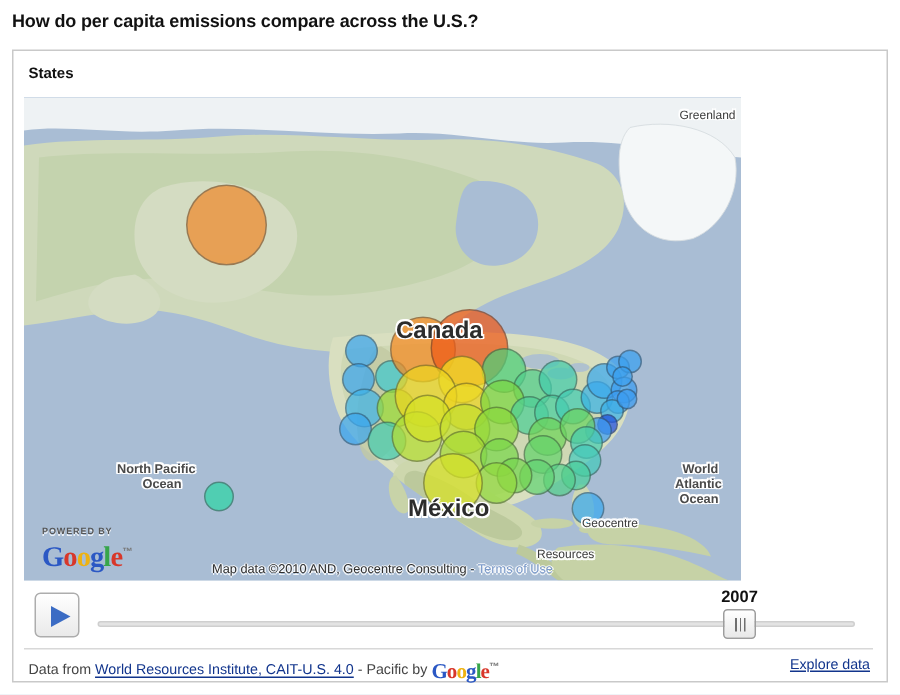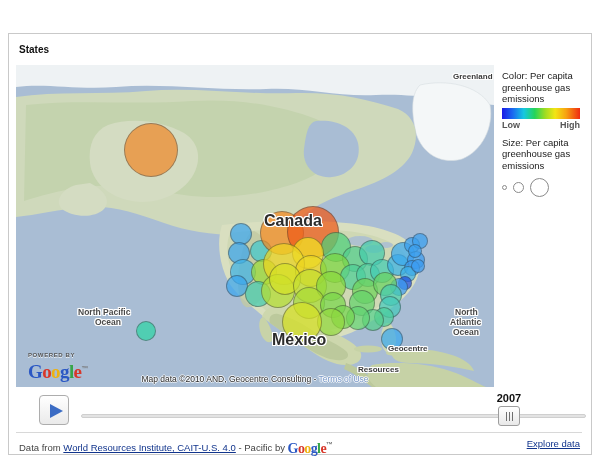--- a/index.html
+++ b/index.html
@@ -47,21 +47,21 @@
     text-align: center;
     line-height: 1.05;
     text-shadow:
       1px 0 0 #fff, -1px 0 0 #fff, 0 1px 0 #fff, 0 -1px 0 #fff,
       1px 1px 0 #fff, -1px -1px 0 #fff, 1px -1px 0 #fff, -1px 1px 0 #fff;
     white-space: nowrap;
     pointer-events: none;
   }
   .lbl-ocean { font-size: 8.5px; font-weight: bold; color: #4a4a4a; margin-top: 27px; }
   .lbl-country { font-size: 16px; font-weight: bold; color: #2c2c2c; }
-  .lbl-country-sm { font-size: 8px; font-weight: bold; color: #3a3a3a; }
+  .lbl-country-sm { font-size: 8px; font-weight: normal; color: #3a3a3a; }
 
   
   .bubble {
     position: absolute;
     border-radius: 50%;
     border: 1px solid rgba(40,40,40,.55);
     opacity: .72;
   }
 
   
@@ -104,21 +104,21 @@
   #size-head { margin-top: 7px; }
   #size-circles {
     margin-top: 5px; display: flex; align-items: center; gap: 6px; height: 22px;
   }
   .size-circle { border: 1px solid #8a8a8a; border-radius: 50%; background: transparent; }
   .sc-s { width: 5px; height: 5px; }
   .sc-m { width: 11px; height: 11px; }
   .sc-l { width: 19px; height: 19px; }
 
   
-  #timeline { position: absolute; left: 23px; top: 360px; width: 566px; height: 36px; text-decoration: underline; }
+  #timeline { position: absolute; left: 7px; top: 360px; width: 566px; height: 36px; text-decoration: underline; }
   #play-btn {
     position: absolute; left: 7px; top: 1px;
     width: 30px; height: 30px; border: 1px solid #adadad; border-radius: 4px;
     background: linear-gradient(#ffffff, #eaeaea);
     cursor: pointer;
   }
   #play-btn .tri {
     position: absolute; left: 10px; top: 8px;
     width: 0; height: 0;
     border-left: 13px solid #3b6cc4;
@@ -162,20 +162,21 @@
   #explore-data {
     position: absolute; right: 2px; top: 5px;
     font-size: 9.5px; color: #11348c; text-decoration: underline; cursor: pointer;
   }
 </style>
 </head>
 <body>
 
 <div id="page">
 
+  <div id="page-title">How do per capita emissions compare across the U.S.?</div>
 
   <div id="gadget">
 
     <div id="gadget-title">States</div>
 
     <div id="map-wrap">
       <svg id="map-canvas" viewBox="0 0 478 322" preserveAspectRatio="none">
         <rect x="0" y="0" width="478" height="322" fill="#a9bdd4"></rect>
 
         <path d="M0,0 L478,0 L478,40 C430,36 400,28 360,30 C320,32 290,22 250,24
@@ -290,52 +291,38 @@
           <div class="bubble" title="Florida" style="left: 365px; top: 263px; width: 22px; height: 22px; background: rgb(58, 169, 239);"></div>
           <div class="bubble" title="New Hampshire" style="left: 392px; top: 179px; width: 14px; height: 14px; background: rgb(58, 160, 240);"></div>
           <div class="bubble" title="Rhode Island" style="left: 395px; top: 194px; width: 14px; height: 14px; background: rgb(58, 156, 242);"></div>
         </div>
 
       <div id="map-labels">
           <div class="map-label lbl-country-sm" style="left: 437px; top: 8px;">Greenland</div>
           <div class="map-label lbl-country" style="left: 248px; top: 148px;">Canada</div>
           <div class="map-label lbl-ocean" style="left: 62px; top: 216px;">North Pacific</div>
           <div class="map-label lbl-ocean" style="left: 79px; top: 226px;">Ocean</div>
-          <div class="map-label lbl-ocean" style="left: 439px; top: 216px;">North</div>
+          <div class="map-label lbl-ocean" style="left: 439px; top: 216px;">World</div>
           <div class="map-label lbl-ocean" style="left: 434px; top: 226px;">Atlantic</div>
           <div class="map-label lbl-ocean" style="left: 437px; top: 236px;">Ocean</div>
           <div class="map-label lbl-country" style="left: 256px; top: 267px;">México</div>
           <div class="map-label lbl-country-sm" style="left: 372px; top: 280px;">Geocentre</div>
           <div class="map-label lbl-country-sm" style="left: 342px; top: 301px;">Resources</div>
         </div>
 
       <div id="map-watermark">
         <div class="pw">POWERED BY</div>
         <div class="g-logo"><span class="b">G</span><span class="r">o</span><span class="y">o</span><span class="b">g</span><span class="g">l</span><span class="r">e</span><span class="tm">™</span></div>
       </div>
 
       <div id="map-attrib">
         <span>Map data ©2010  AND, Geocentre Consulting - </span><a href="#">Terms of Use</a>
       </div>
     </div>
 
-    <div id="legend">
-      <div class="legend-head">Color: Per capita greenhouse gas emissions</div>
-      <div id="gradient-bar"></div>
-      <div id="gradient-labels">
-        <span>Low</span>
-        <span>High</span>
-      </div>
-      <div class="legend-head" id="size-head">Size: Per capita greenhouse gas emissions</div>
-      <div id="size-circles">
-        <span class="size-circle sc-s"></span>
-        <span class="size-circle sc-m"></span>
-        <span class="size-circle sc-l"></span>
-      </div>
-    </div>
 
     <div id="timeline">
       <div id="play-btn">
         <span class="tri"></span>
       </div>
       <div id="slider-track"></div>
       <div id="year-label">2007</div>
       <div id="slider-thumb">
         <span class="grip"></span>
       </div>

